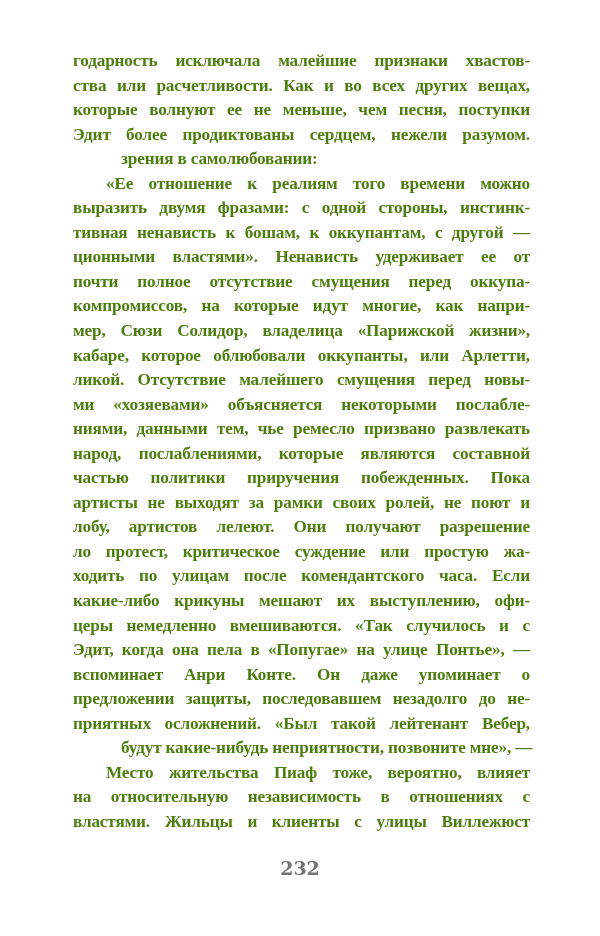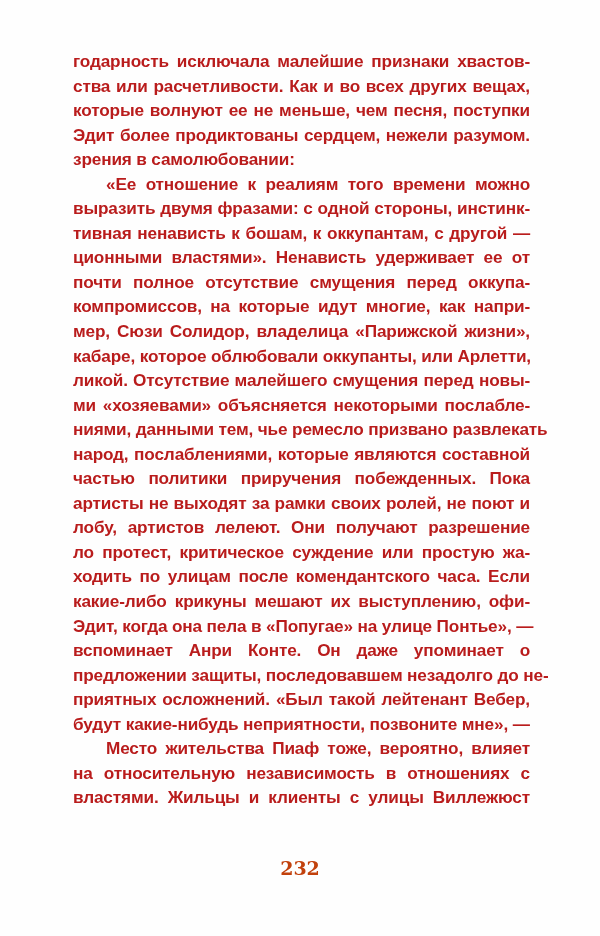--- a/index.html
+++ b/index.html
@@ -18,51 +18,52 @@
       left: 0; top: 0;
       width: 600px;
       height: 936px;
       background: #fefefe;
     }
     .text-block {
       position: absolute;
       left: 73px;
       top: 49px;
       width: 457px;
-      font-family: Liberation Sans, sans-serif;
+      font-family: Liberation Serif, serif;
       font-size: 17.2px;
       line-height: 24.55px;
-      color: #b91c1c;
+      color: #4d7c0f;
       font-weight: 600;
       letter-spacing: -0.15px;
     }
     .line {
       display: block;
       white-space: nowrap;
       text-align: justify;
       text-align-last: justify;
       height: 24.55px;
       overflow: visible;
     }
     .line.last {
       text-align-last: left;
+      margin-left: 48px;
     }
     .line.indent {
       padding-left: 33px;
     }
     .page-number {
       position: absolute;
       left: 0;
       width: 600px;
       top: 857px;
       text-align: center;
       font-family: "DejaVu Serif", "Liberation Serif", serif;
       font-size: 19px;
       font-weight: 700;
-      color: #c2410c;
+      color: #737373;
     }
   </style>
 </head>
 <body>
 
 <div class="page">
   <div class="text-block">
 
     <span class="line">годарность исключала малейшие признаки хвастов-</span>
     <span class="line">ства или расчетливости. Как и во всех других вещах,</span>
@@ -81,20 +82,21 @@
     <span class="line">ликой. Отсутствие малейшего смущения перед новы-</span>
     <span class="line">ми «хозяевами» объясняется некоторыми послабле-</span>
     <span class="line">ниями, данными тем, чье ремесло призвано развлекать</span>
     <span class="line">народ, послаблениями, которые являются составной</span>
     <span class="line">частью политики приручения побежденных. Пока</span>
     <span class="line">артисты не выходят за рамки своих ролей, не поют и</span>
     <span class="line">лобу, артистов лелеют. Они получают разрешение</span>
     <span class="line">ло протест, критическое суждение или простую жа-</span>
     <span class="line">ходить по улицам после комендантского часа. Если</span>
     <span class="line">какие-либо крикуны мешают их выступлению, офи-</span>
+    <span class="line">церы немедленно вмешиваются. «Так случилось и с</span>
     <span class="line">Эдит, когда она пела в «Попугае» на улице Понтье», —</span>
     <span class="line">вспоминает Анри Конте. Он даже упоминает о</span>
     <span class="line">предложении защиты, последовавшем незадолго до не-</span>
     <span class="line">приятных осложнений. «Был такой лейтенант Вебер,</span>
     <span class="line last">будут какие-нибудь неприятности, позвоните мне», —</span>
 
     <span class="line indent">Место жительства Пиаф тоже, вероятно, влияет</span>
     <span class="line">на относительную независимость в отношениях с</span>
     <span class="line">властями. Жильцы и клиенты с улицы Виллежюст</span>
   </div>

